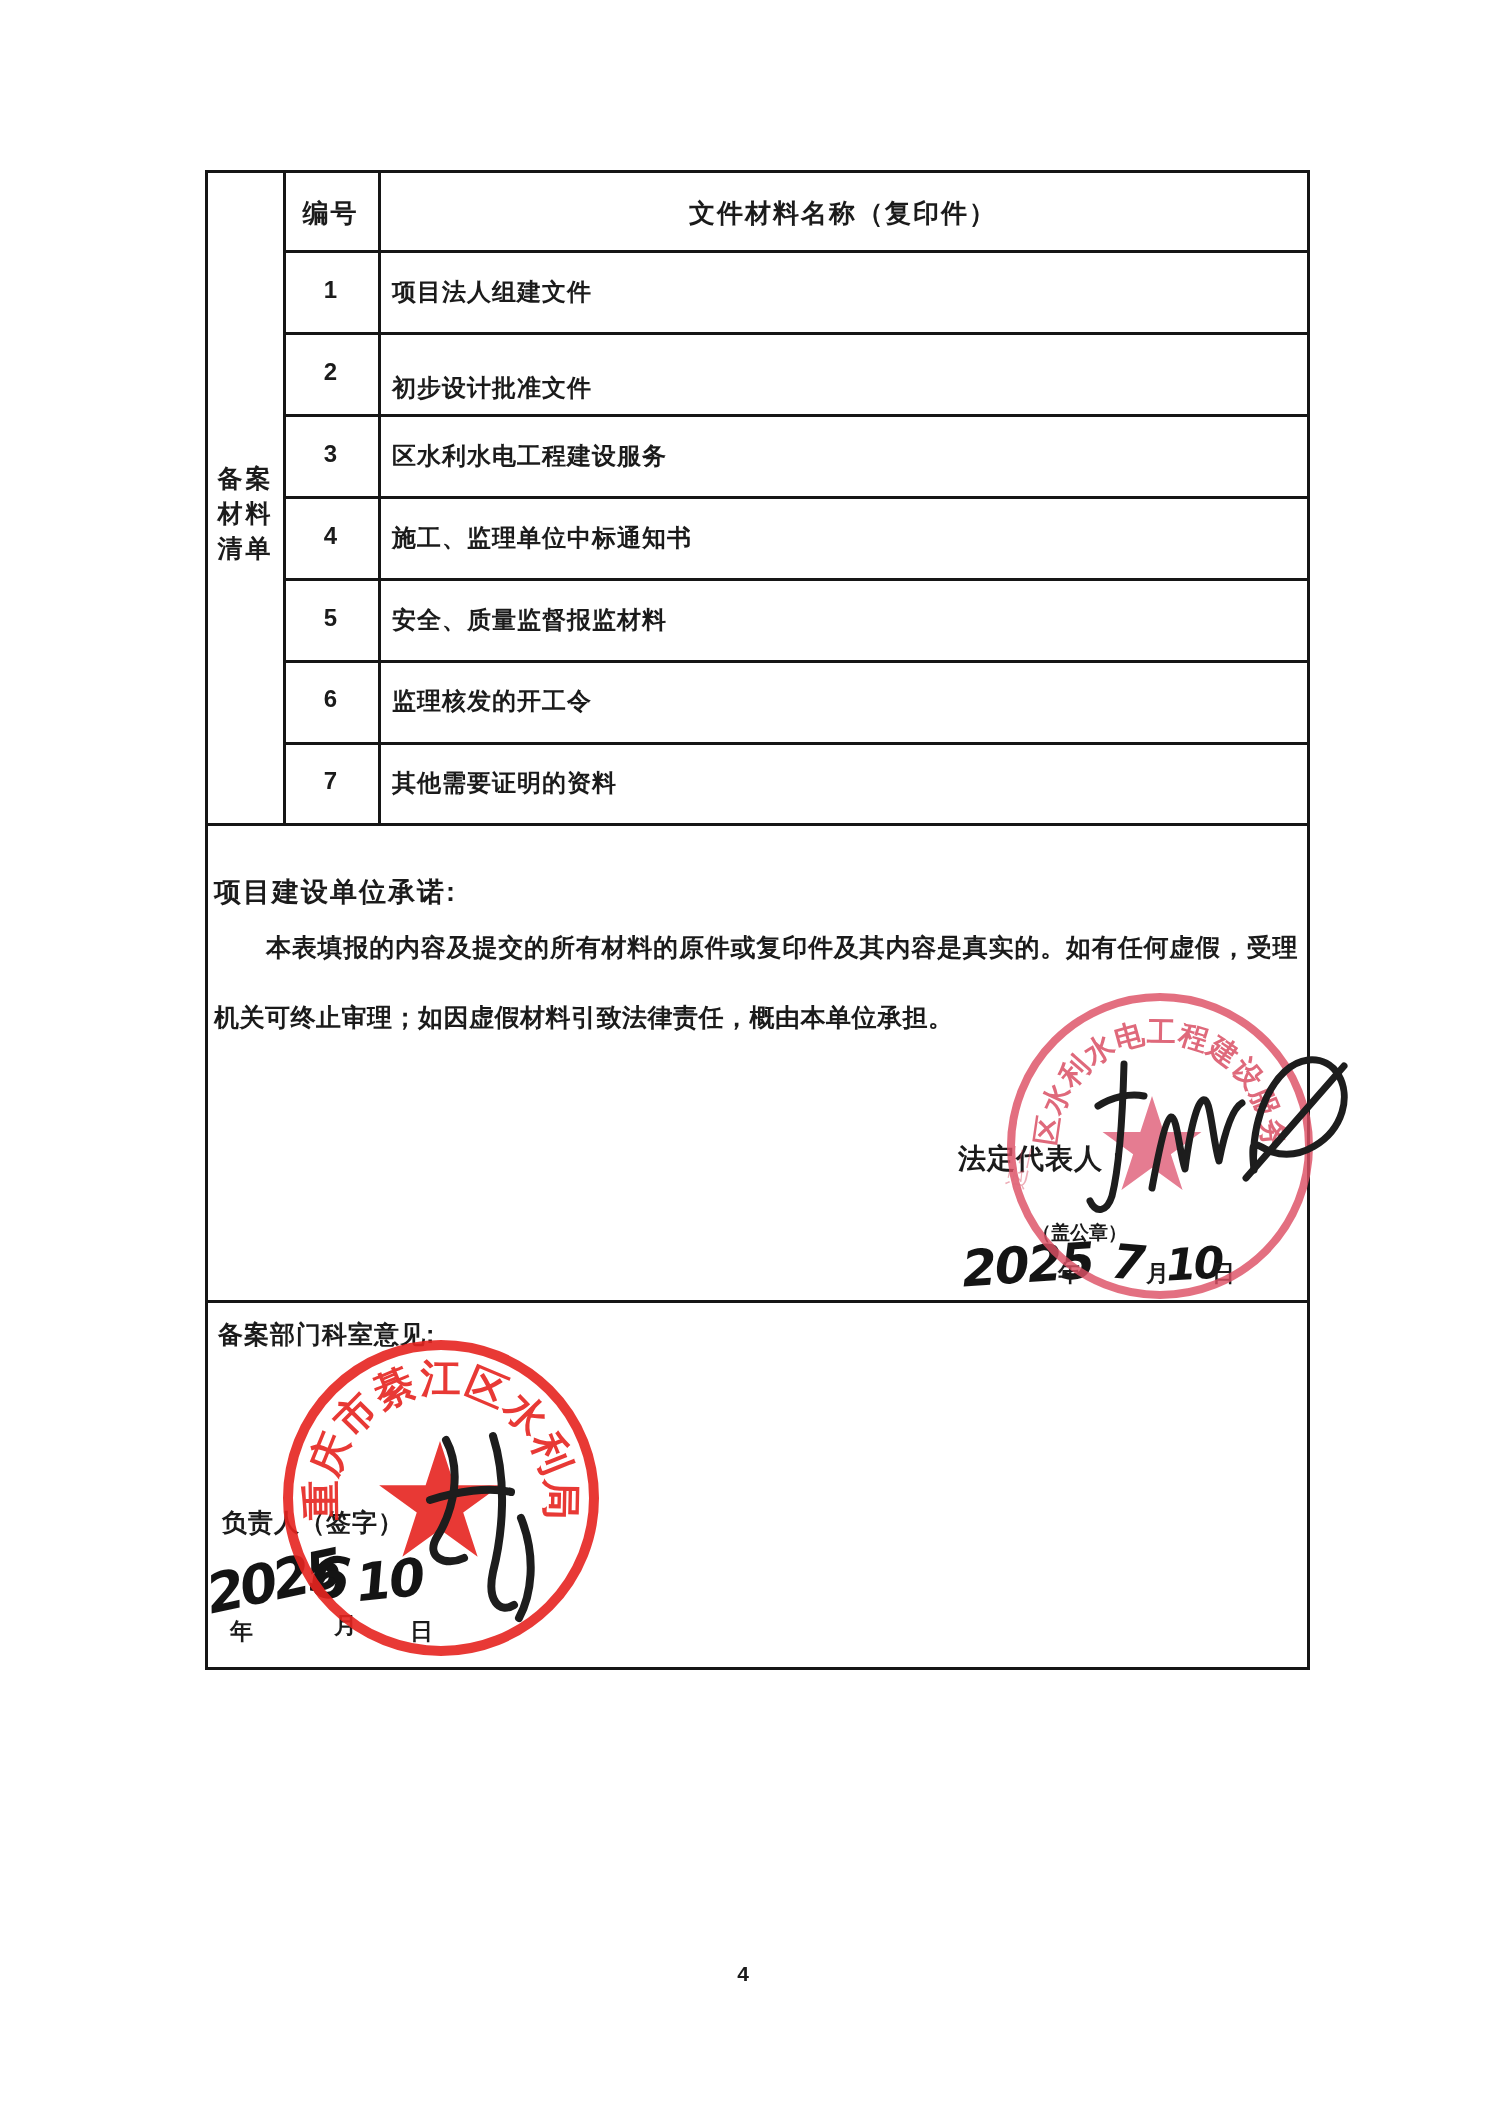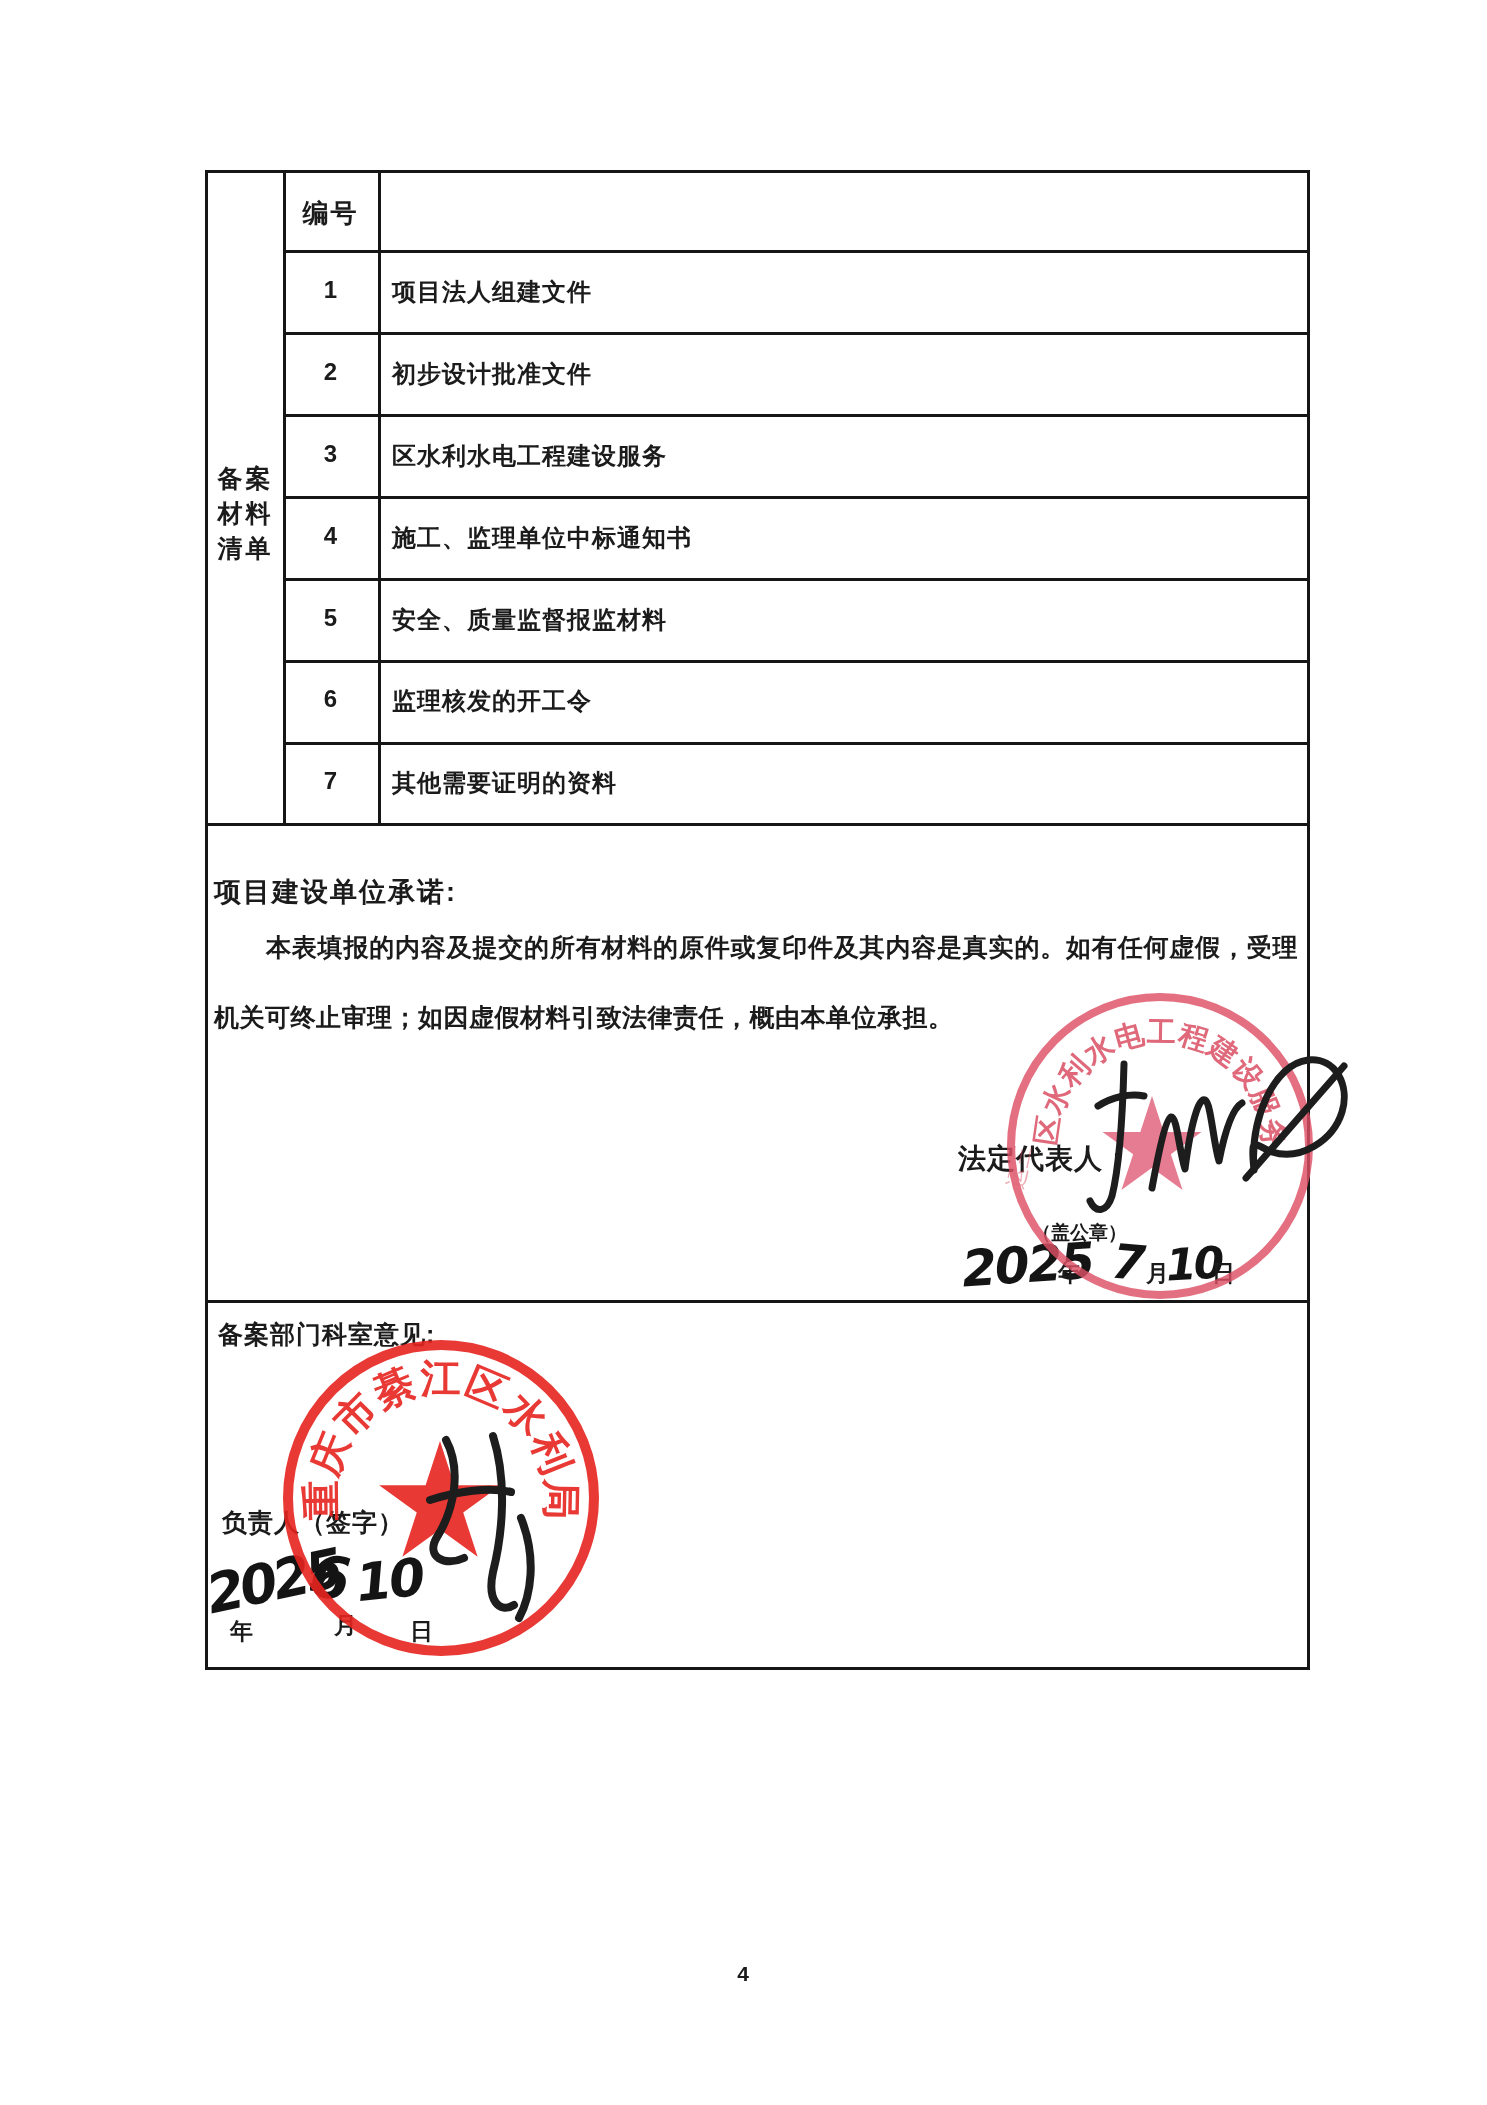--- a/index.html
+++ b/index.html
@@ -53,25 +53,26 @@
     <div class="hline fullline" style="top:1127px"></div>
   </div>
 
   <div class="sidelabel">
     <div>备案</div>
     <div>材料</div>
     <div>清单</div>
   </div>
 
   <div class="abs hdr" style="left:283px;top:196px;width:95px;text-align:center;">编号</div>
+  <div class="abs hdr" style="left:378px;top:196px;width:930px;text-align:center;">文件材料名称（复印件）</div>
 
   <div class="cellnum" style="top:276px">1</div>
   <div class="cellname" style="top:276px">项目法人组建文件</div>
   <div class="cellnum" style="top:358px">2</div>
-  <div class="cellname" style="top:358px">初步设计批准文件</div>
+  <div class="cellname" style="top:372px">初步设计批准文件</div>
   <div class="cellnum" style="top:440px">3</div>
   <div class="cellname" style="top:440px">区水利水电工程建设服务</div>
   <div class="cellnum" style="top:522px">4</div>
   <div class="cellname" style="top:522px">施工、监理单位中标通知书</div>
   <div class="cellnum" style="top:604px">5</div>
   <div class="cellname" style="top:604px">安全、质量监督报监材料</div>
   <div class="cellnum" style="top:685px">6</div>
   <div class="cellname" style="top:685px">监理核发的开工令</div>
   <div class="cellnum" style="top:767px">7</div>
   <div class="cellname" style="top:767px">其他需要证明的资料</div>

